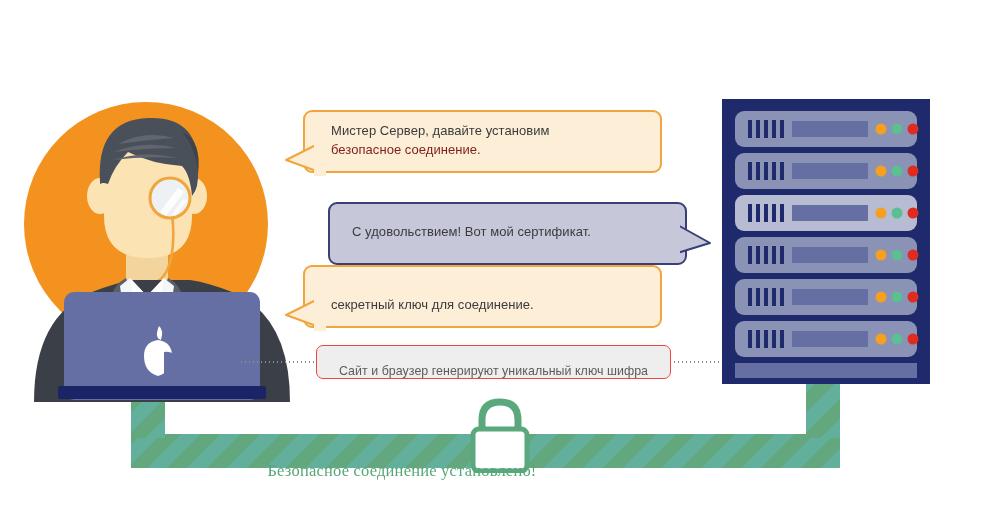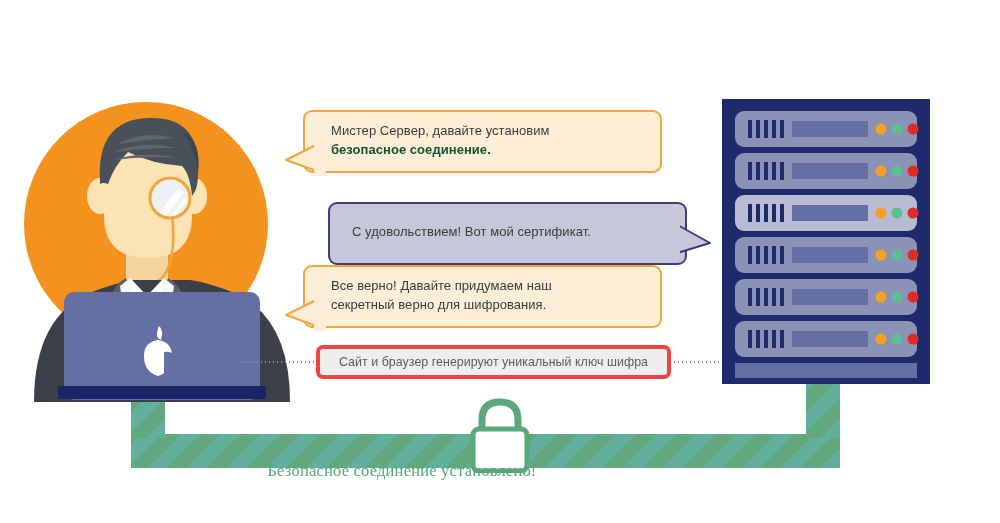--- a/index.html
+++ b/index.html
@@ -99,22 +99,22 @@
     padding: 9px 20px 11px 26px;
   }
   .bubble p {
     margin: 0;
     font-size: 13px;
     line-height: 1.46;
     color: #3b3b3b;
     letter-spacing: 0.05px;
   }
   .bubble p b {
-    font-weight: bold;
-    color: #14532d;
+    font-weight: normal;
+    color: #7f1d1d;
   }
   .bubble-orange {
     background: #fdeed8;
     border-color: #f0a53d;
   }
   .bubble-blue {
     background: #c6c8da;
     border-color: #3a3f77;
   }
   #bubble-1 { left: 303px; top: 110px; width: 359px; height: 63px; }
@@ -133,24 +133,24 @@
 
   
   #note-box {
     position: absolute;
     left: 316px;
     top: 345px;
     width: 355px;
     height: 34px;
     box-sizing: border-box;
     background: #eeeeee;
-    border: 4px solid #ef4444;
+    border: 1px solid #ef4444;
     border-radius: 7px;
     display: flex;
-    align-items: center;
+    align-items: flex-end;
     justify-content: center;
   }
   #note-box span {
     font-size: 12.4px;
     color: #5b5b5b;
     letter-spacing: 0.05px;
   }
 
   
   .dotline {
@@ -254,22 +254,22 @@
       <span>С удовольствием! Вот мой сертификат.</span><br>
     </p>
   </div>
   <svg id="tail-2" class="tail" viewBox="0 0 40 36">
     <path d="M2 2 L38 22 L2 33 Z" fill="#c6c8da" stroke="#3a3f77" stroke-width="2" stroke-linejoin="round"></path>
     <rect x="-2" y="0" width="10" height="36" fill="#c6c8da"></rect>
   </svg>
 
   <div id="bubble-3" class="bubble bubble-orange">
     <p>
-      <span>Все верно! Давайте придумаем наш</span><br>
-      <span>секретный верно для шифрования.</span>
+      <br>
+      <span>секретный ключ для соединение.</span>
     </p>
   </div>
   <svg id="tail-3" class="tail" viewBox="0 0 40 36">
     <path d="M38 2 L2 20 L38 33 Z" fill="#fdeed8" stroke="#f0a53d" stroke-width="2" stroke-linejoin="round"></path>
     <rect x="30" y="0" width="12" height="36" fill="#fdeed8"></rect>
   </svg>
 
   <div id="dotline-left" class="dotline"></div>
   <div id="dotline-right" class="dotline"></div>
 

